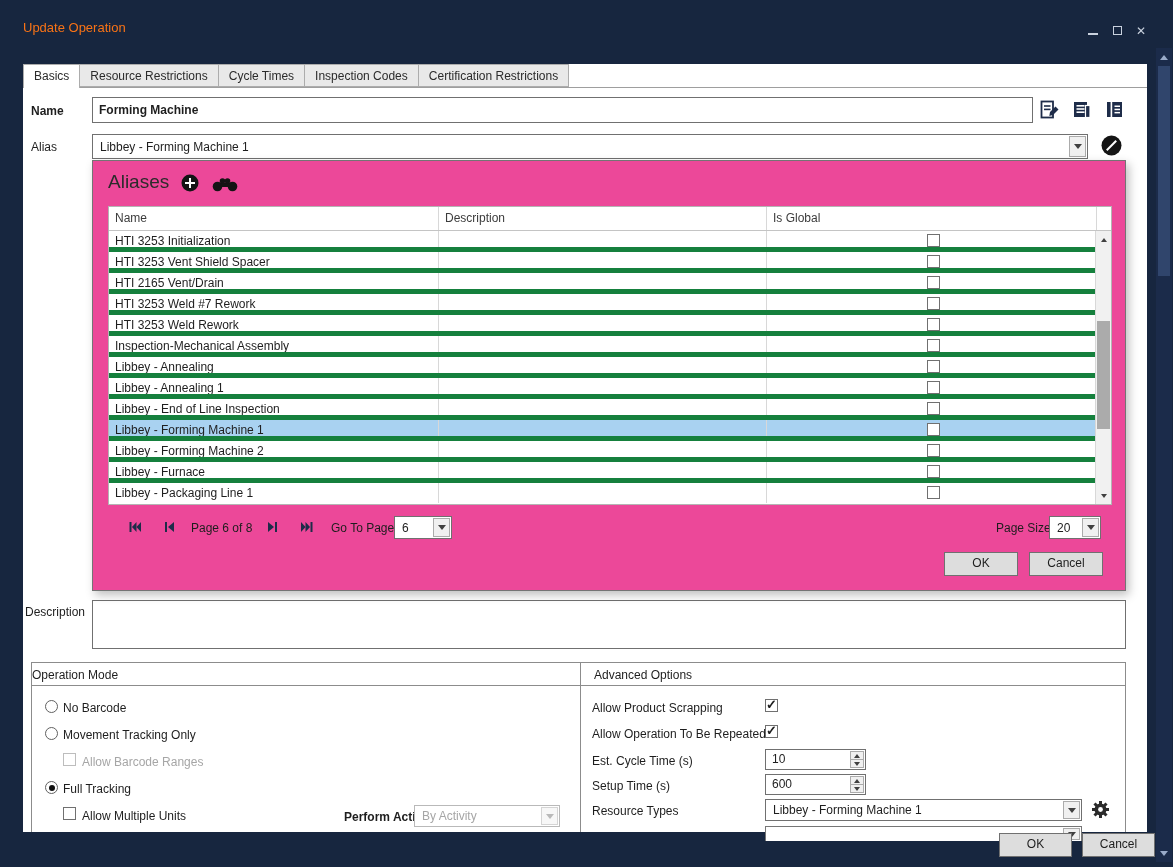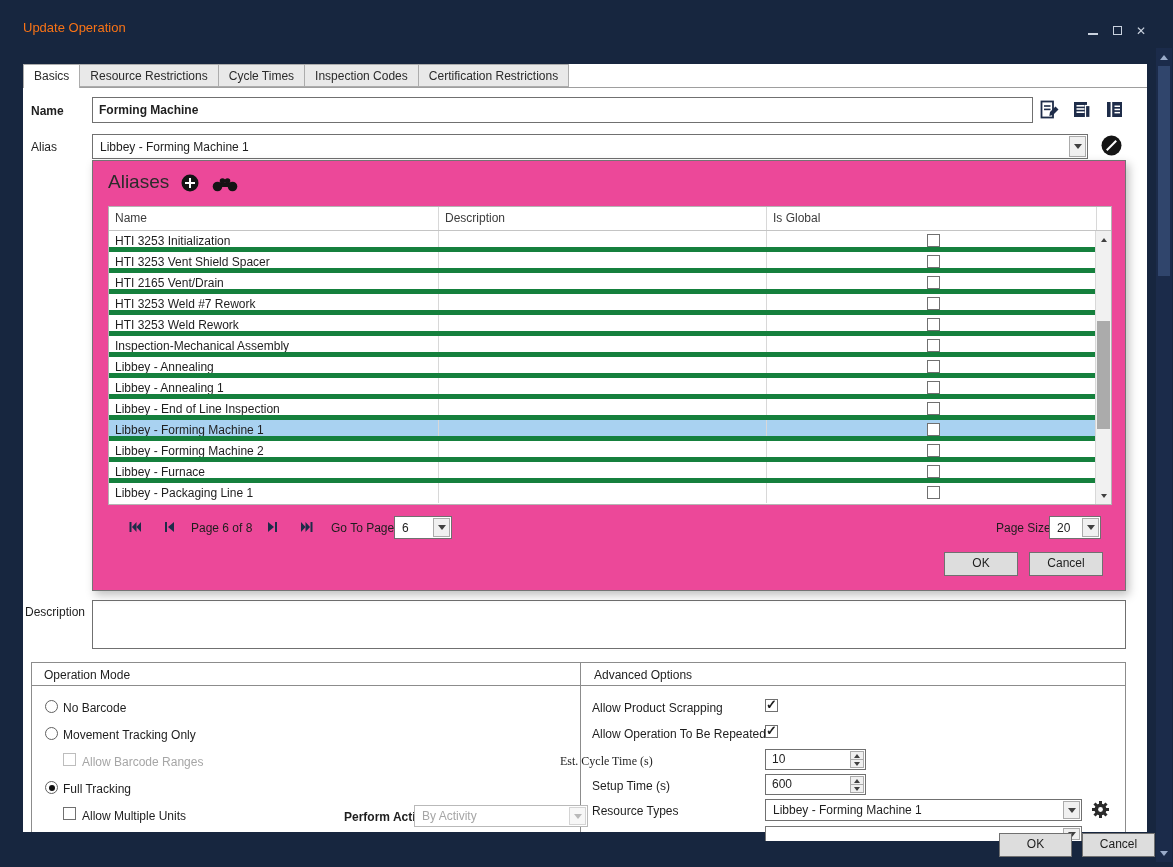--- a/index.html
+++ b/index.html
@@ -306,53 +306,53 @@
     <div class="btn" style="left:851px;top:391px;width:74px;height:24px;">OK</div>
     <div class="btn" style="left:936px;top:391px;width:74px;height:24px;">Cancel</div>
   </div>
 
   <span class="lbl" style="left:2px;top:541px;">Description</span>
   <textarea class="inputbox" style="left: 69px; top: 536px; width: 1034px; height: 49px; resize: none;"></textarea>
 
   <div id="gbox">
     <div id="gline"></div>
     <div id="gdiv"></div>
-    <span class="lbl" style="left:12px;top:5px;">Operation Mode</span>
+    <span class="lbl" style="left:0;top:5px;">Operation Mode</span>
     <span class="lbl" style="left:562px;top:5px;">Advanced Options</span>
 
     <span class="radio" style="left:13px;top:37px;"></span>
     <span class="lbl" style="left:31px;top:38px;">No Barcode</span>
 
     <span class="radio" style="left:13px;top:64px;"></span>
     <span class="lbl" style="left:31px;top:65px;">Movement Tracking Only</span>
 
     <span class="cb disabled" style="position:absolute;left:31px;top:90px;"></span>
     <span class="lbl dimmed" style="left:50px;top:92px;">Allow Barcode Ranges</span>
 
     <span class="radio sel" style="left:13px;top:118px;"></span>
     <span class="lbl" style="left:31px;top:119px;">Full Tracking</span>
 
     <span class="cb" style="position:absolute;left:31px;top:144px;"></span>
     <span class="lbl" style="left:50px;top:146px;">Allow Multiple Units</span>
 
     <span class="lbl bold" style="left:312px;top:147px;">Perform Activities</span>
-    <div class="combo disabled" style="left:382px;top:142px;width:174px;height:22px;">
+    <div class="combo disabled" style="left:382px;top:142px;width:146px;height:22px;">
       <span class="val">By Activity</span>
       <span class="cbtn">
           <span class="tri"></span>
         </span>
     </div>
 
     <span class="lbl" style="left:560px;top:38px;">Allow Product Scrapping</span>
     <span class="cb checked" style="position:absolute;left:733px;top:36px;"></span>
 
     <span class="lbl" style="left:560px;top:64px;">Allow Operation To Be Repeated</span>
     <span class="cb checked" style="position:absolute;left:733px;top:62px;"></span>
 
-    <span class="lbl" style="left:528px;top:91px;font-family:Liberation Serif, serif;">Est. Cycle Time (s)</span>
+    <span class="lbl" style="left:560px;top:91px;">Est. Cycle Time (s)</span>
     <div class="inputbox num" style="left:733px;top:86px;width:101px;height:21px;">
       <span>10</span>
       <span class="spin">
         <div>
             <span class="tri-up"></span>
           </div>
         <div>
             <span class="tri-dn"></span>
           </div>
       </span>

